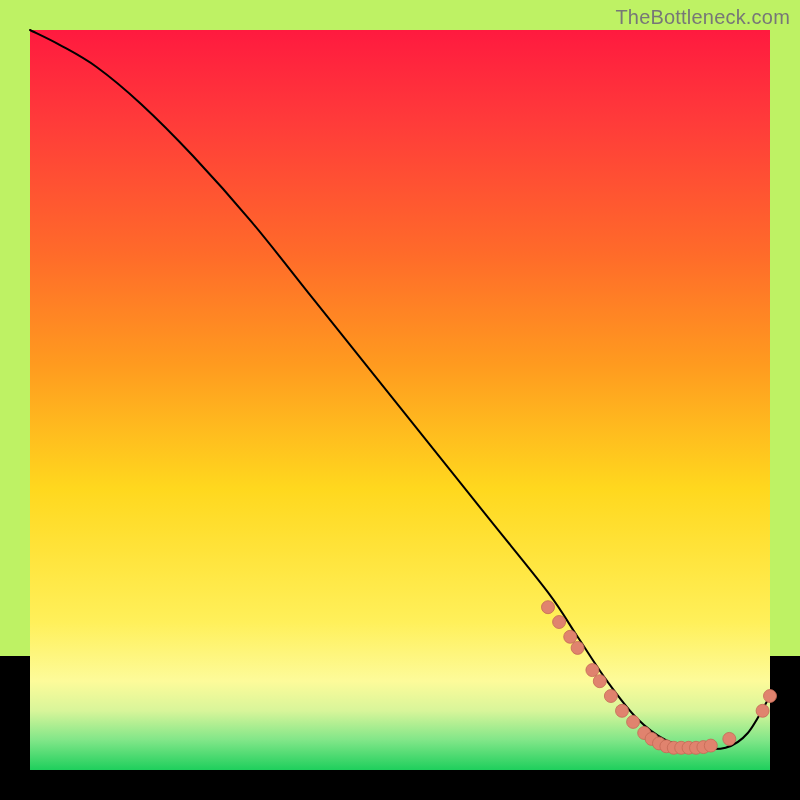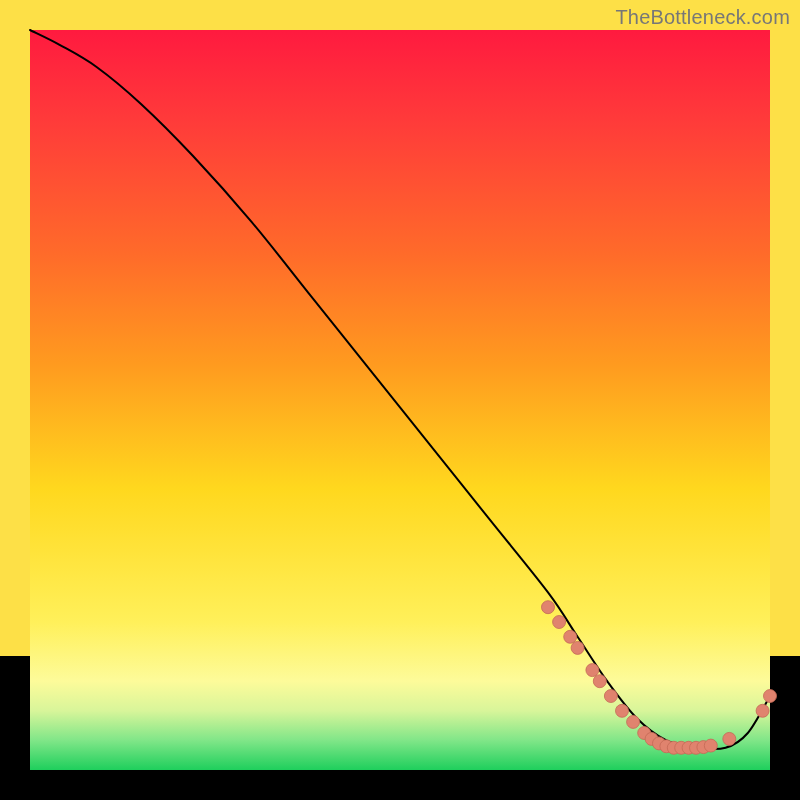--- a/index.html
+++ b/index.html
@@ -8,21 +8,21 @@
     width: 800px;
     height: 800px;
     background: #000;
     font-family: Arial, Helvetica, sans-serif;
     overflow: hidden;
   }
   .stage {
     position: relative;
     width: 800px;
     height: 656px;
-    background: #fde047;
+    background: #bef264;
   }
   .plot {
     position: absolute;
     left: 30px;
     top: 30px;
     width: 740px;
     height: 740px;
     
     background: linear-gradient(
       to bottom,

